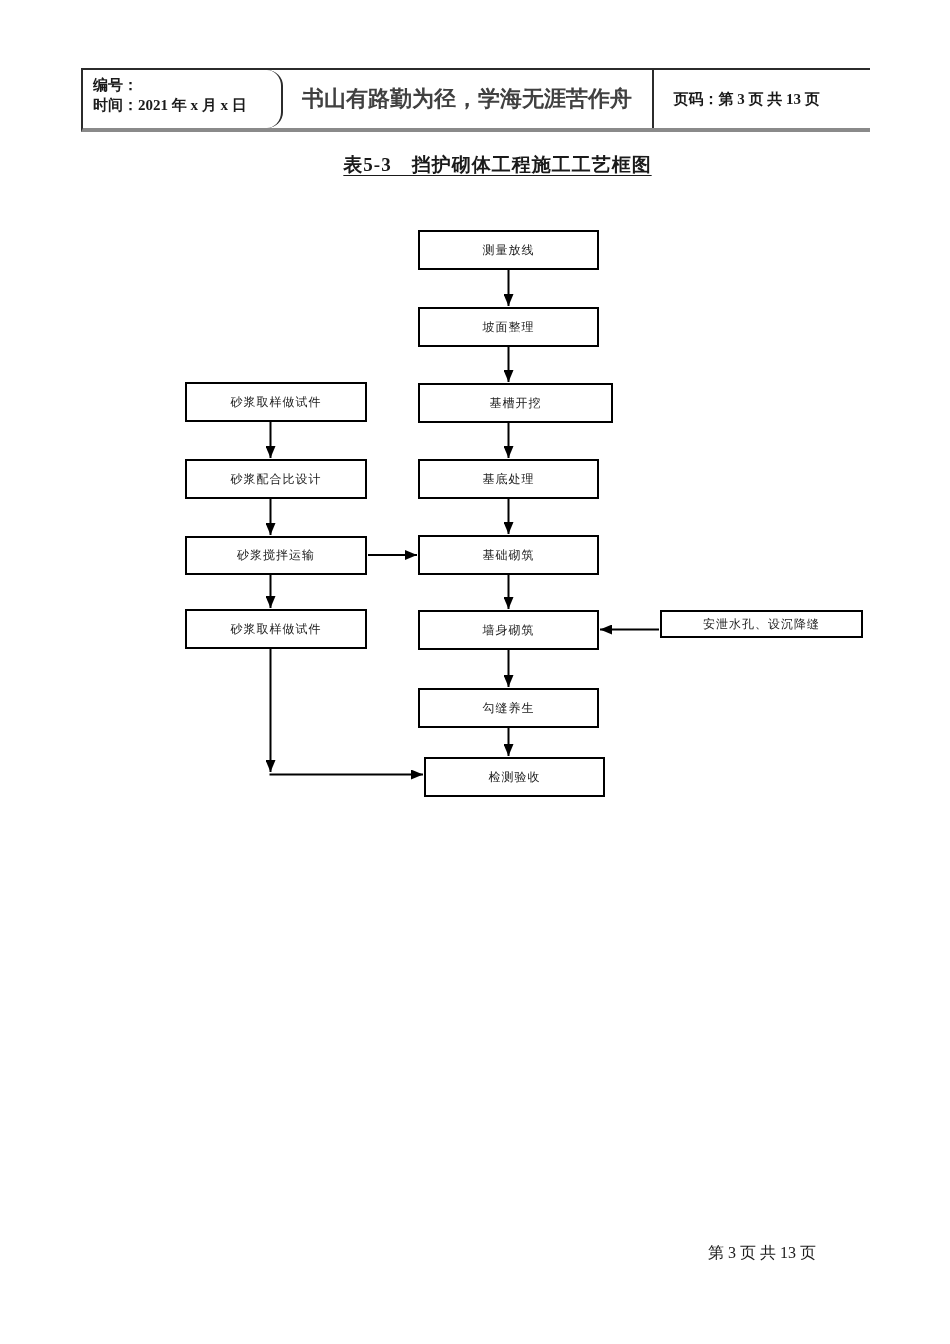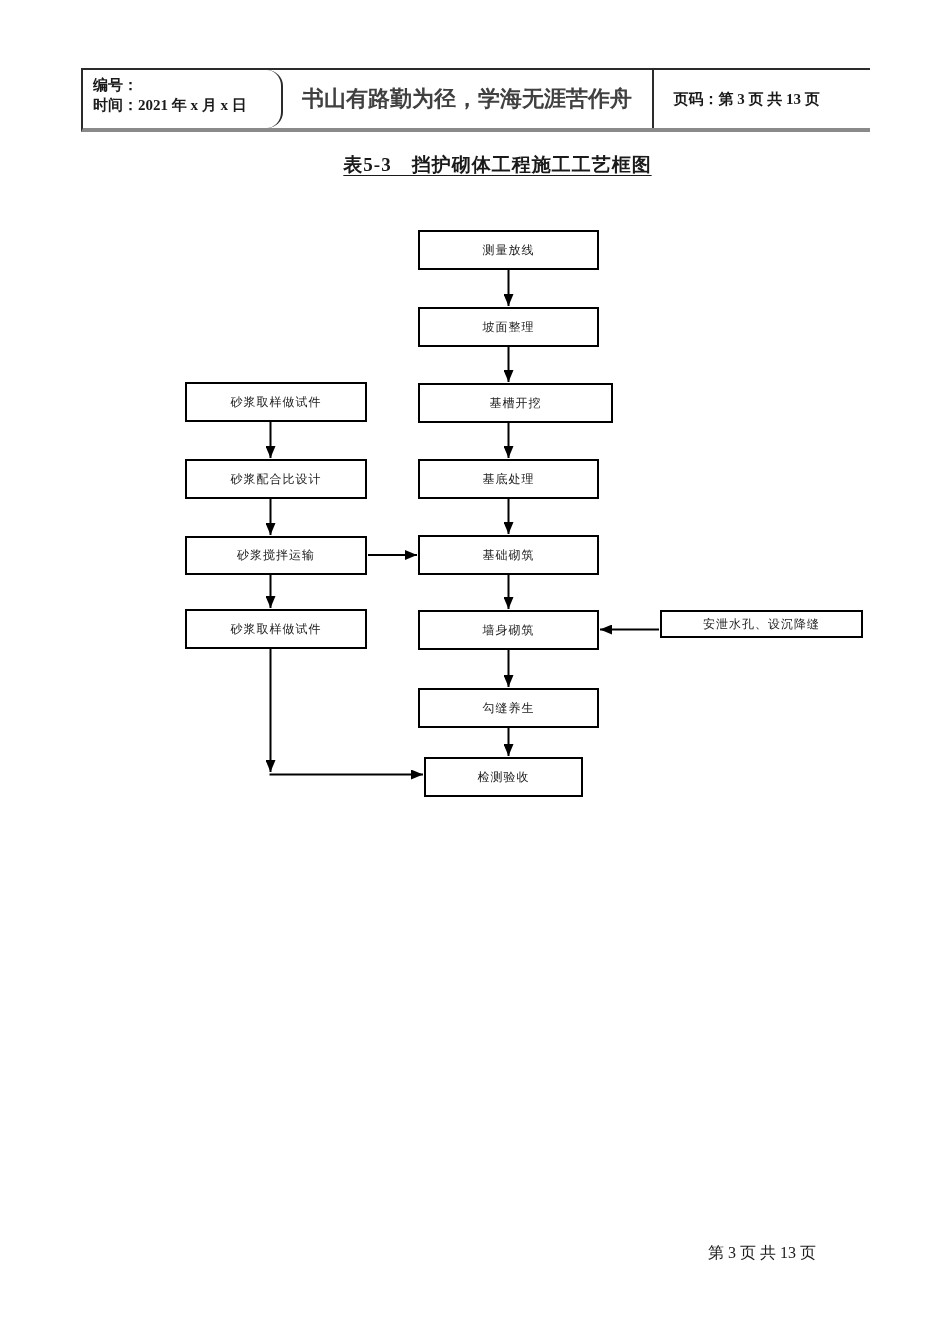--- a/index.html
+++ b/index.html
@@ -122,21 +122,21 @@
     </g>
   </svg>
 
   <div class="fbox" style="left:418px; top:230px; width:181px;">测量放线</div>
   <div class="fbox" style="left:418px; top:307px; width:181px;">坡面整理</div>
   <div class="fbox" style="left:418px; top:383px; width:195px;">基槽开挖</div>
   <div class="fbox" style="left:418px; top:459px; width:181px;">基底处理</div>
   <div class="fbox" style="left:418px; top:535px; width:181px;">基础砌筑</div>
   <div class="fbox" style="left:418px; top:610px; width:181px;">墙身砌筑</div>
   <div class="fbox" style="left:418px; top:688px; width:181px;">勾缝养生</div>
-  <div class="fbox" style="left:424px; top:757px; width:159px;">检测验收</div>
+  <div class="fbox" style="left:424px; top:757px; width:181px;">检测验收</div>
 
   <div class="fbox" style="left:185px; top:382px; width:182px;">砂浆取样做试件</div>
   <div class="fbox" style="left:185px; top:459px; width:182px;font-family:Liberation Mono, monospace;">砂浆配合比设计</div>
   <div class="fbox" style="left:185px; top:536px; width:182px; height:39px;">砂浆搅拌运输</div>
   <div class="fbox" style="left:185px; top:609px; width:182px;">砂浆取样做试件</div>
 
   <div class="fbox" style="left:660px; top:610px; width:203px; height:28px;">安泄水孔、设沉降缝</div>
 
   <div class="footer-page">第 3 页 共 13 页</div>
 

